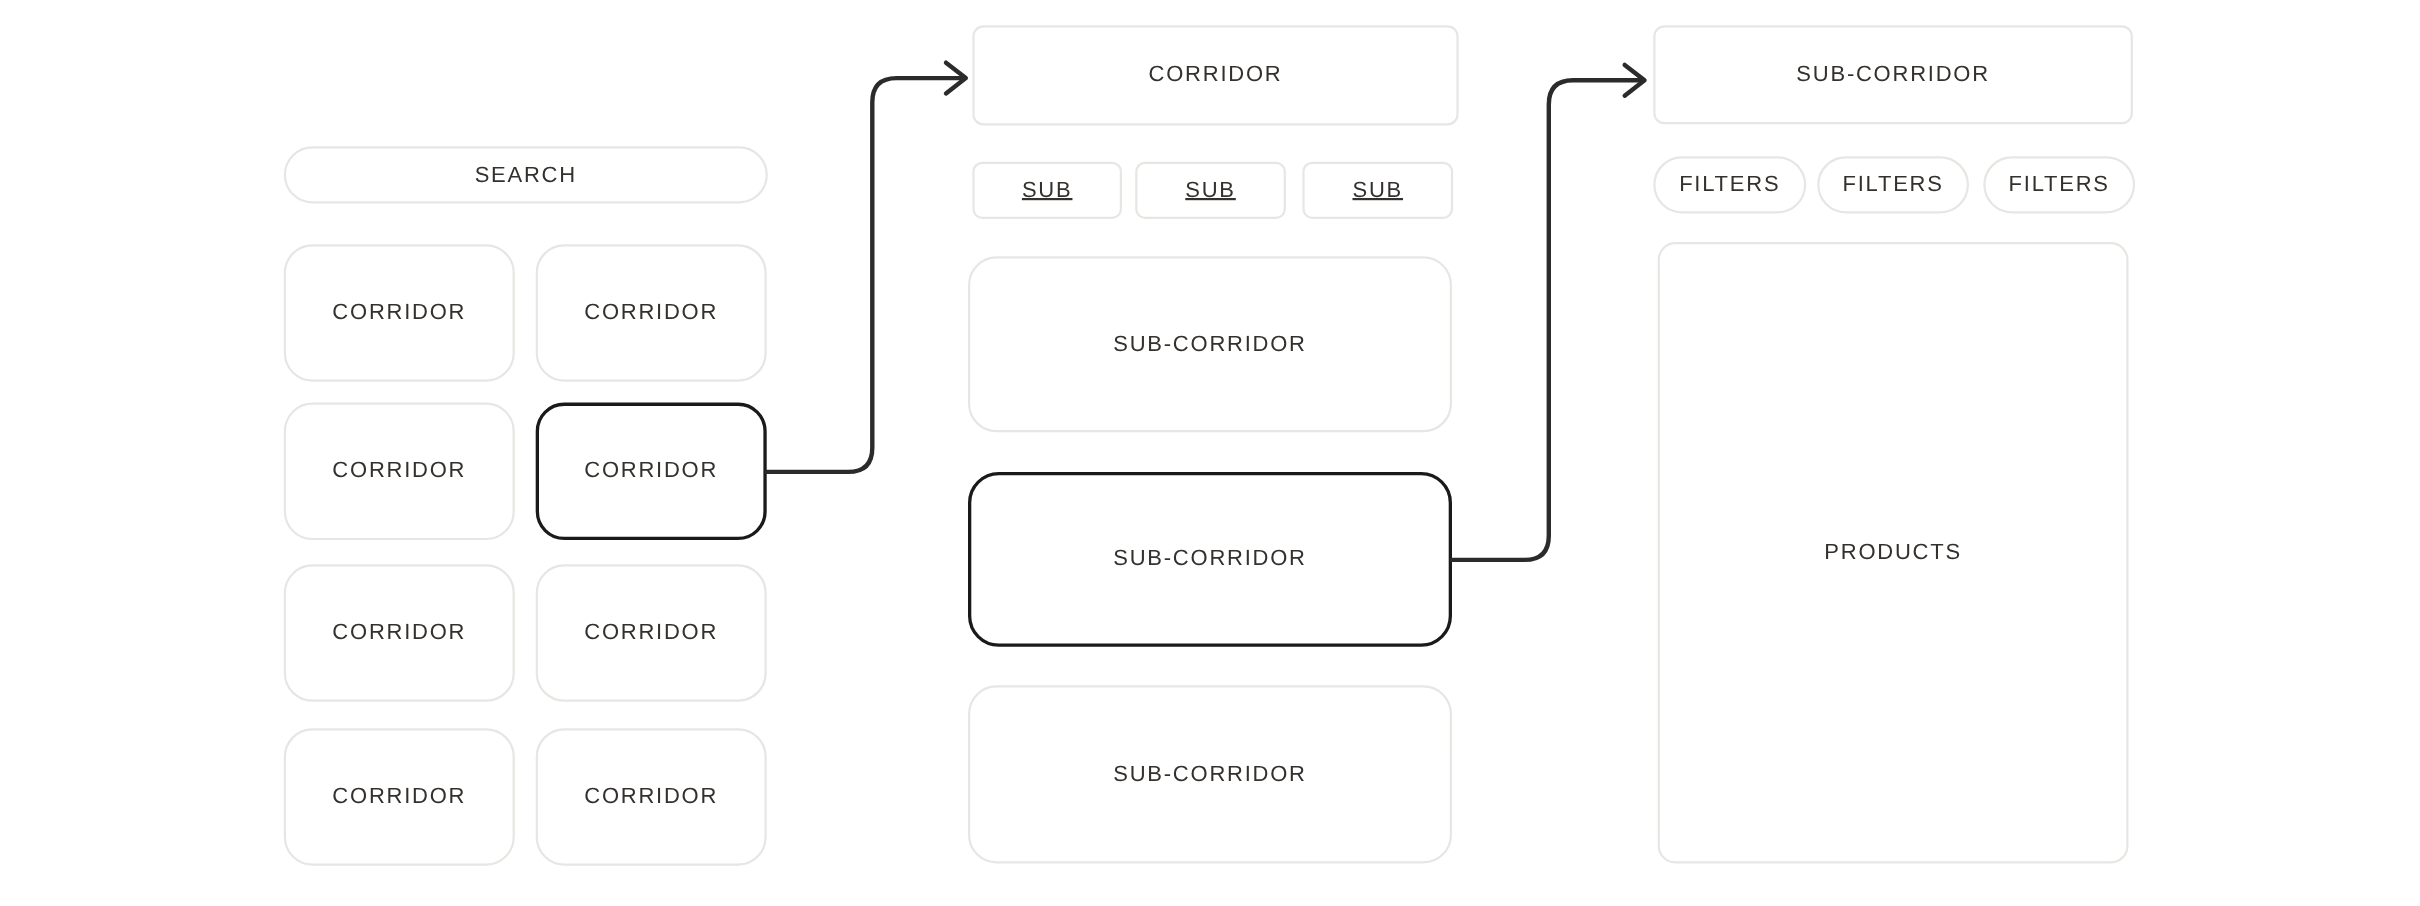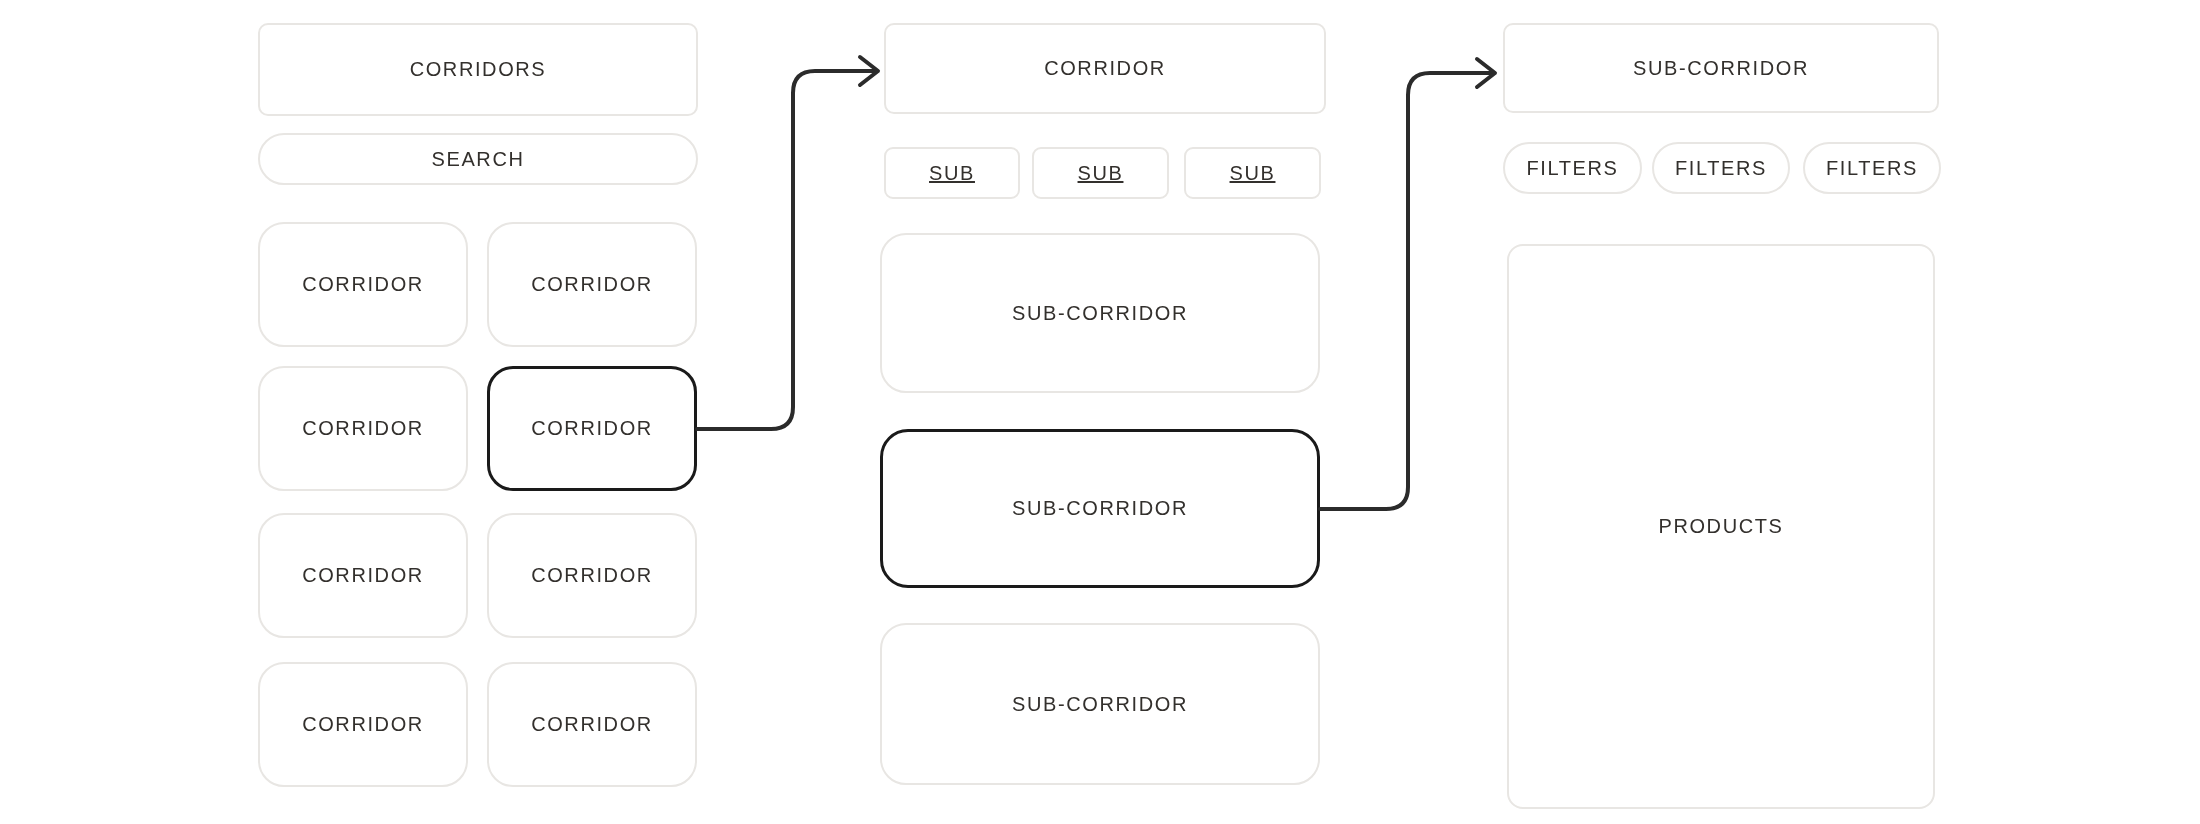--- a/index.html
+++ b/index.html
@@ -45,23 +45,20 @@
     stroke-width: 4;
     stroke-linecap: round;
     stroke-linejoin: round;
   }
 </style>
 </head>
 <body>
 
 <div class="canvas">
 
-  <div class="box r10" style="left:258px; top:23px; width:440px; height:93px;">
-    <span>CORRIDORS</span>
-  </div>
 
   <div class="box pill-lg" style="left:258px; top:133px; width:440px; height:52px;">
     <span>SEARCH</span>
   </div>
 
   <div class="box r26" style="left:258px; top:222px; width:210px; height:125px;">
     <span>CORRIDOR</span>
   </div>
   <div class="box r26" style="left:487px; top:222px; width:210px; height:125px;">
     <span>CORRIDOR</span>
@@ -116,21 +113,21 @@
   <div class="box pill" style="left:1503px; top:142px; width:139px; height:52px;">
     <span>FILTERS</span>
   </div>
   <div class="box pill" style="left:1652px; top:142px; width:138px; height:52px;">
     <span>FILTERS</span>
   </div>
   <div class="box pill" style="left:1803px; top:142px; width:138px; height:52px;">
     <span>FILTERS</span>
   </div>
 
-  <div class="box r16" style="left:1507px; top:220px; width:428px; height:565px;margin-top:24px;">
+  <div class="box r16" style="left:1507px; top:220px; width:428px; height:565px;">
     <span>PRODUCTS</span>
   </div>
 
   <svg class="arrows" viewBox="0 0 2200 824" xmlns="http://www.w3.org/2000/svg">
     <g>
       <path d="M 697 429 H 771 Q 793 429 793 407 V 93 Q 793 71 815 71 H 874"></path>
       <path d="M 860 57 L 878 71 L 860 85"></path>
     </g>
     <g>
       <path d="M 1320 509 H 1386 Q 1408 509 1408 487 V 95 Q 1408 73 1430 73 H 1491"></path>

